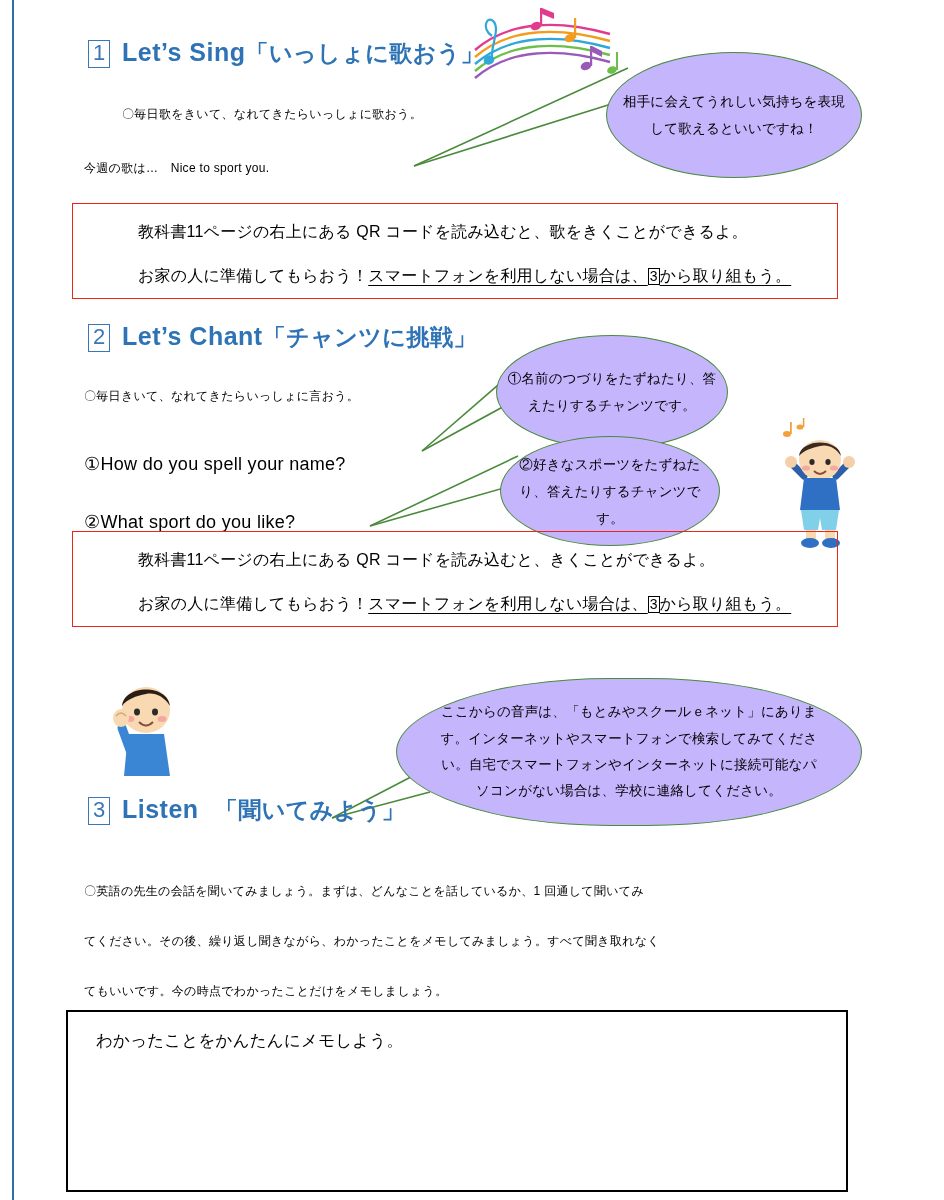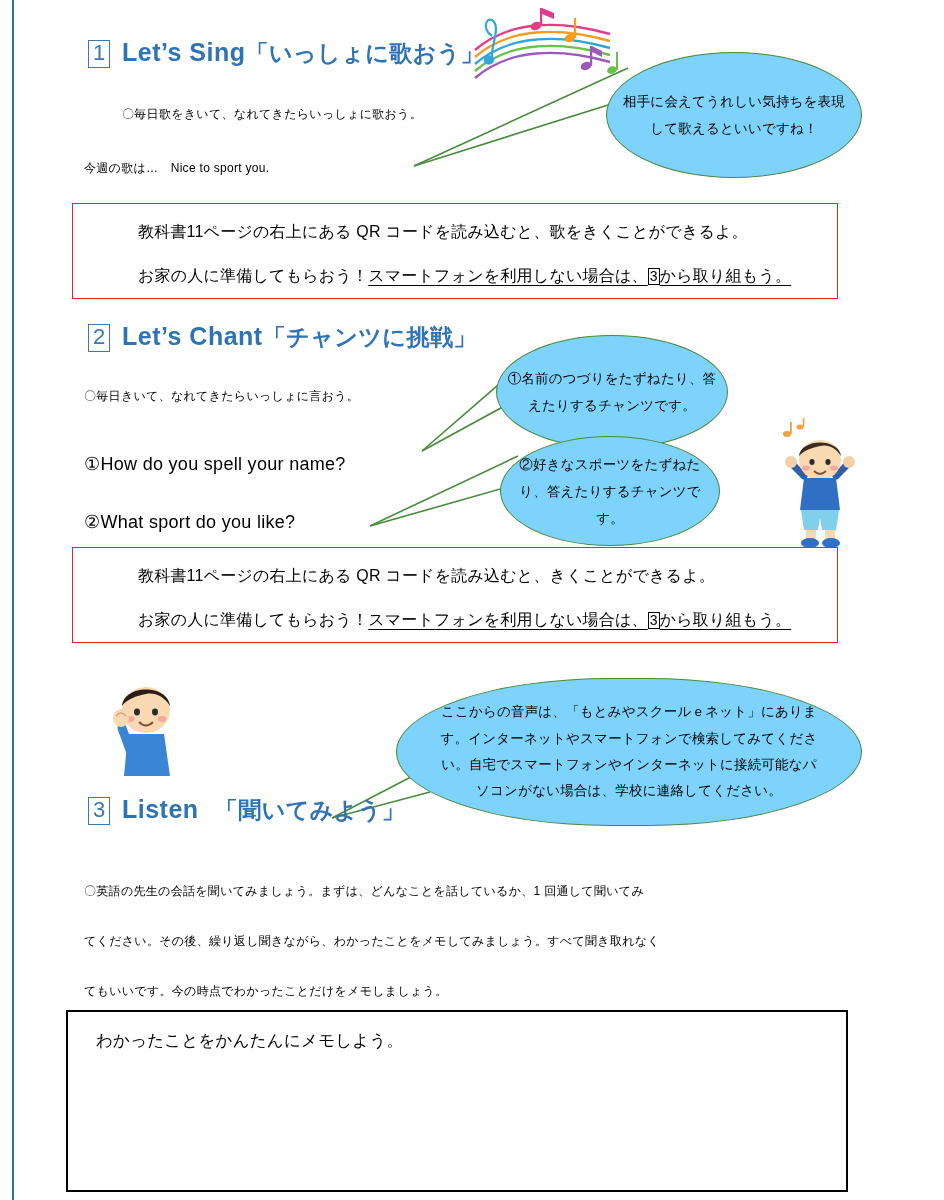--- a/index.html
+++ b/index.html
@@ -93,21 +93,21 @@
     font-size: 14px;
     line-height: 15px;
   }
 
   
   .callout {
     position: absolute;
     border: 1.6px solid #4a8a3c;
     border-radius: 50% / 50%;
     box-sizing: border-box;
-    background: #7dd3fc;
+    background: #c4b5fd;
     display: flex;
     align-items: center;
     justify-content: center;
     text-align: center;
     color: #000;
   }
   .callout .txt {
     font-size: 13.5px;
     line-height: 2.0;
     letter-spacing: .2px;
@@ -250,21 +250,21 @@
 
       <path d="M31 92 L69 92 L66 112 L52 112 L50 100 L48 112 L34 112 Z" fill="#7fd0e8"></path>
 
       <rect x="36" y="112" width="10" height="10" fill="#f8d9b2"></rect>
       <rect x="55" y="112" width="10" height="10" fill="#f8d9b2"></rect>
       <ellipse cx="40" cy="125" rx="9" ry="5" fill="#2f6fc4"></ellipse>
       <ellipse cx="61" cy="125" rx="9" ry="5" fill="#2f6fc4"></ellipse>
     </svg>
   </div>
 
-  <div class="red-box" style="left:72px; top:547px; width:766px; height:96px;">
+  <div class="red-box" style="left:72px; top:531px; width:766px; height:96px;">
     <span class="line" style="left:18px; top:18px;">教科書11ページの右上にある QR コードを読み込むと、きくことができるよ。</span>
     <span class="line" style="left:18px; top:62px;"><span>お家の人に準備してもらおう！</span><span class="underline">スマートフォンを利用しない場合は、</span><span class="boxnum">3</span><span class="underline">から取り組もう。</span></span>
   </div>
 
   <div class="art" style="left:100px; top:672px; width:92px; height:128px;">
     <svg width="92" height="128" viewBox="0 0 92 128">
       <ellipse cx="46" cy="38" rx="24" ry="23" fill="#f8d9b2"></ellipse>
       <path d="M22 34 C24 12, 68 12, 70 34 C64 24, 54 20, 46 22 C36 24, 27 27, 22 34 Z" fill="#2b1d16"></path>
       <ellipse cx="37" cy="40" rx="3" ry="3.4" fill="#2b2b2b"></ellipse>
       <ellipse cx="55" cy="40" rx="3" ry="3.4" fill="#2b2b2b"></ellipse>

